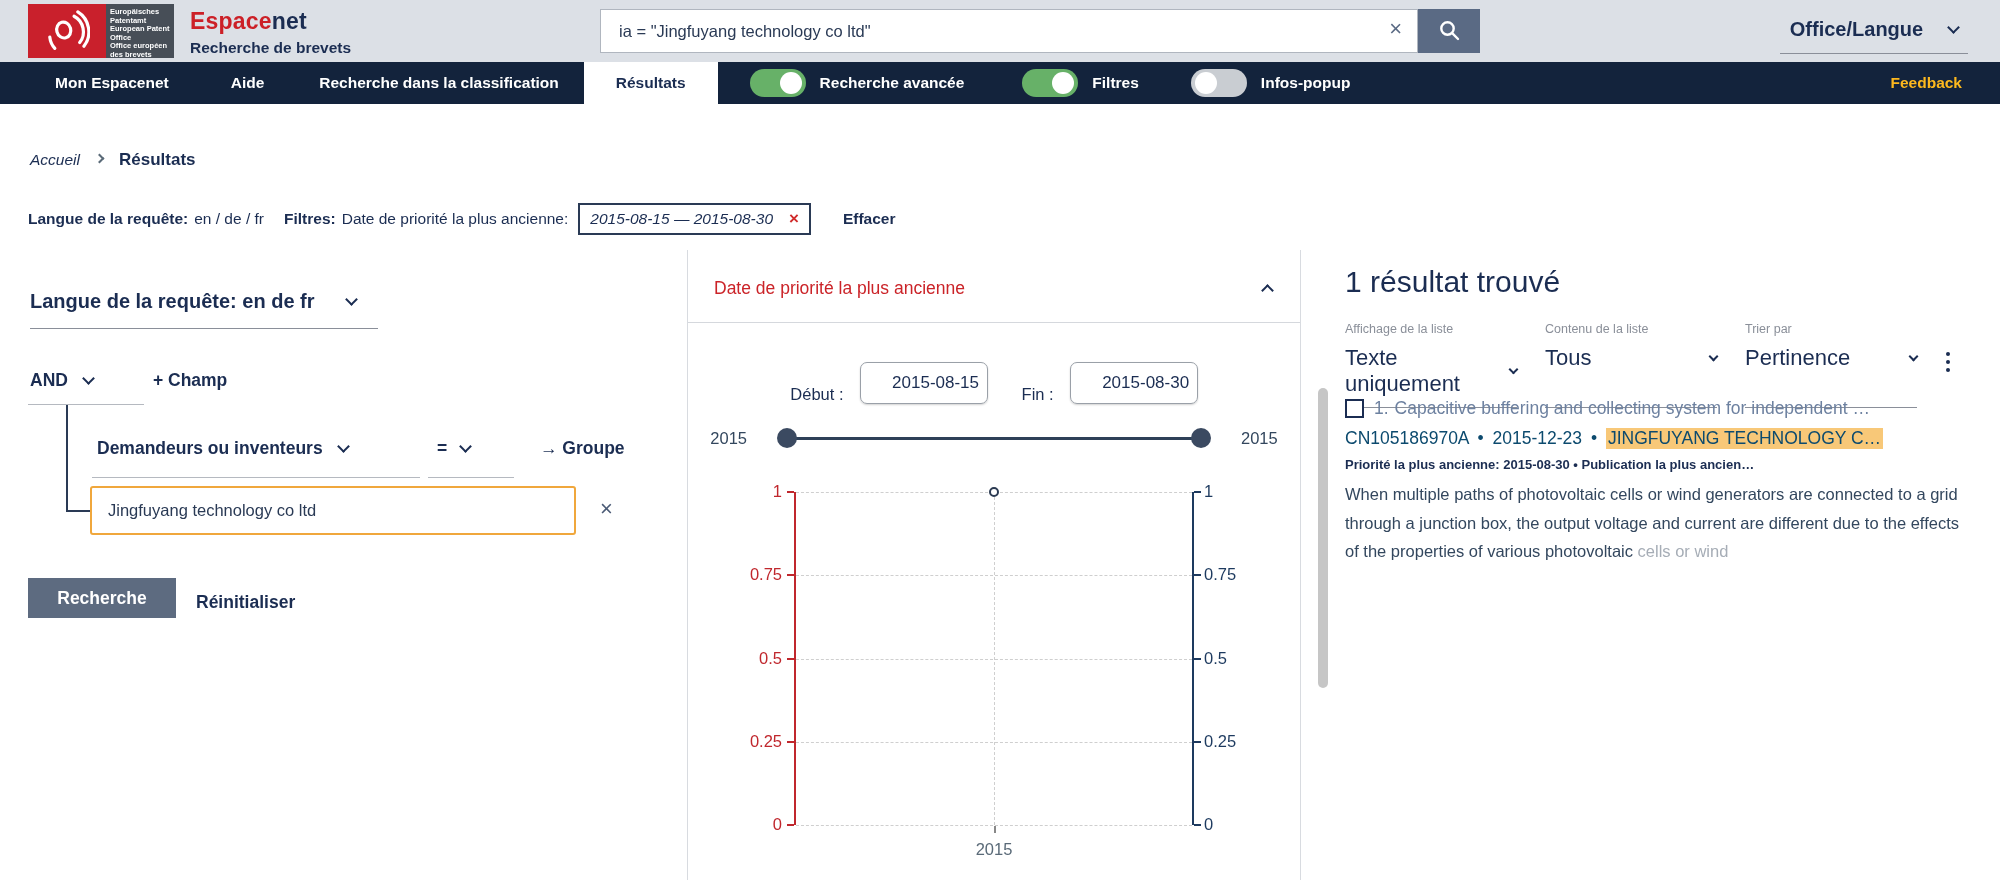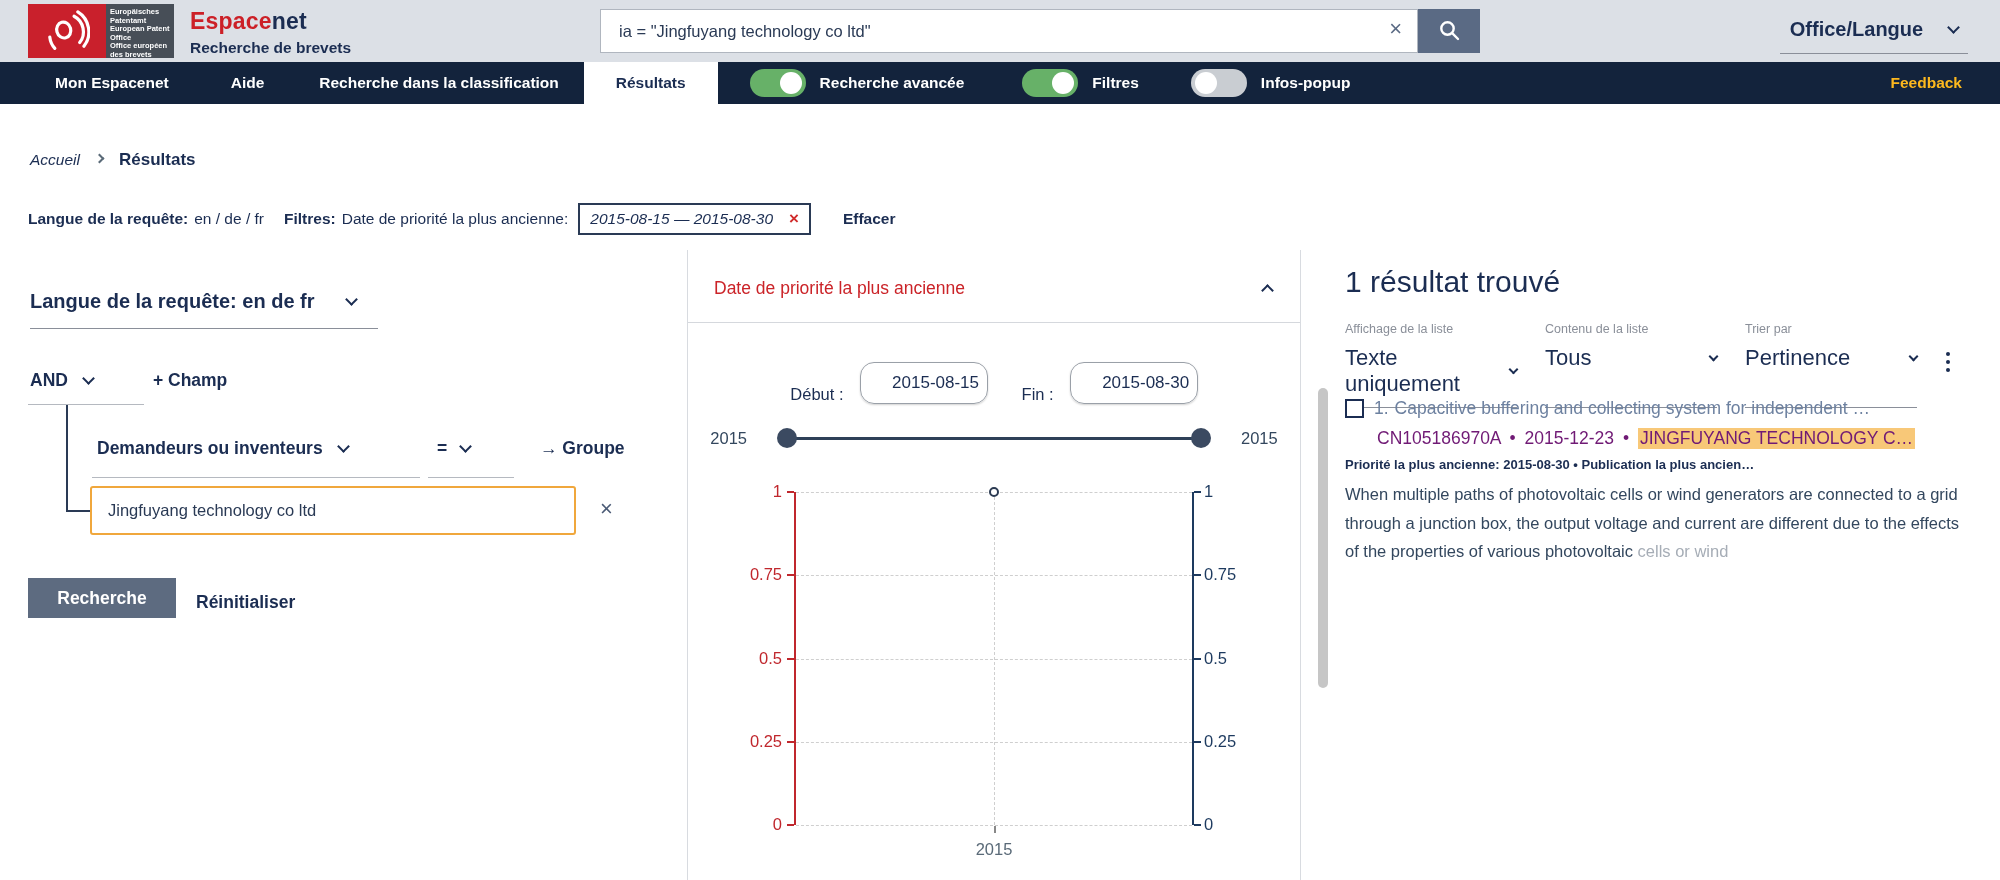--- a/index.html
+++ b/index.html
@@ -77,21 +77,21 @@
   .query-clear { position:absolute; left:600px; top:496px; font-size:22px; color:#4a5a75; cursor:pointer; }
   .btn-search { position:absolute; left:28px; top:578px; width:148px; height:40px; background:#5d6b80; border:none; color:#fff; font-family:"Liberation Sans", sans-serif; font-size:17.5px; font-weight:bold; cursor:pointer; }
   .btn-reset { position:absolute; left:196px; top:592px; font-size:17.5px; font-weight:bold; cursor:pointer; background:none; border:none; color:#1b2d52; font-family:"Liberation Sans", sans-serif; }
 
   
   .midpanel { position:absolute; left:687px; top:250px; width:614px; height:630px; border-left:1px solid #d8dbe0; border-right:1px solid #d8dbe0; background:#fff; }
   .mid-title-row { position:absolute; left:0; top:0; width:100%; padding:28px 28px 0 26px; display:flex; justify-content:space-between; align-items:center; }
   .mid-title { color:#cb2328; font-size:17.5px; }
   .mid-divider { position:absolute; left:0; top:72px; width:100%; height:1px; background:#d5d8dd; }
   .date-row { position:absolute; left:0; top:112px; width:100%; display:flex; align-items:flex-end; justify-content:center; gap:16px; font-size:16.5px; }
-  .date-box { width:128px; height:42px; border:1px solid #9aa0a8; border-radius:14px; box-shadow:0 1px 2px rgba(0,0,0,0.18); display:flex; align-items:center; justify-content:center; font-size:17px; cursor:text;padding-left:24px; }
+  .date-box { width:128px; height:42px; border:1px solid #9aa0a8; border-radius:7px; box-shadow:0 1px 2px rgba(0,0,0,0.18); display:flex; align-items:center; justify-content:center; font-size:17px; cursor:text;padding-left:24px; }
   .fin-label { margin-left:18px; }
   .slider-row { position:absolute; left:0; top:178px; width:100%; display:flex; align-items:center; justify-content:center; font-size:16.5px; color:#33475e; }
   .slider-track { position:relative; width:434px; height:20px; margin:0 30px; }
   .slider-line { position:absolute; left:8px; right:8px; top:8.5px; height:3px; background:#2e4058; }
   .slider-knob { position:absolute; top:0; width:20px; height:20px; border-radius:50%; background:#3b4a61; cursor:grab; }
   .slider-knob.min { left:0; } .slider-knob.max { right:0; }
 
   .plot { position:absolute; left:106px; top:242px; width:400px; height:333px; border-left:2px solid #c0272d; border-right:2px solid #1d3a5f; }
   .tick { position:absolute; left:0; width:100%; height:0; }
   .tick:nth-of-type(1){ top:0; } .tick:nth-of-type(2){ top:25%; } .tick:nth-of-type(3){ top:50%; } .tick:nth-of-type(4){ top:75%; } .tick:nth-of-type(5){ top:100%; }
@@ -113,21 +113,21 @@
   .dd-value { font-size:22px; display:flex; align-items:center; justify-content:space-between; }
   .kebab { position:absolute; left:1946px; top:352px; display:flex; flex-direction:column; gap:4px; cursor:pointer; }
   .kebab i { width:4px; height:4px; border-radius:50%; background:#1b2d52; }
   .res-scrollbar { position:absolute; left:1318px; top:388px; width:10px; height:300px; border-radius:5px; background:#c6c6c6; cursor:grab; }
 
   .result { position:absolute; left:1345px; top:398px; width:632px; font-size:17.5px; }
   .r-line1 { display:flex; align-items:center; color:#6d81a0; white-space:nowrap; overflow:hidden; }
   .r-check { flex:0 0 auto; width:19px; height:19px; border:2px solid #1b2d52; background:#fff; margin-right:10px; cursor:pointer; }
   .r-num { margin-right:6px; }
   .r-title { cursor:pointer; overflow:hidden; white-space:nowrap; }
-  .r-line2 { margin-top:9px; white-space:nowrap; overflow:hidden; color:#701a75;margin-left:32px; }
+  .r-line2 { margin-top:9px; white-space:nowrap; overflow:hidden; color:#0c4a6e; }
   .r-hl { background:#f8c878; padding:1px 2px; }
   .r-line3 { margin-top:8px; font-weight:bold; white-space:nowrap; overflow:hidden; font-size:13px; }
   .r-abstract { margin-top:8px; font-size:16.5px; line-height:28.5px; color:#33475e; }
   .r-fade { color:#a6adb6; }
   .sep { padding:0 4px; }
 </style>
 </head>
 <body>
 
 <div id="app">

